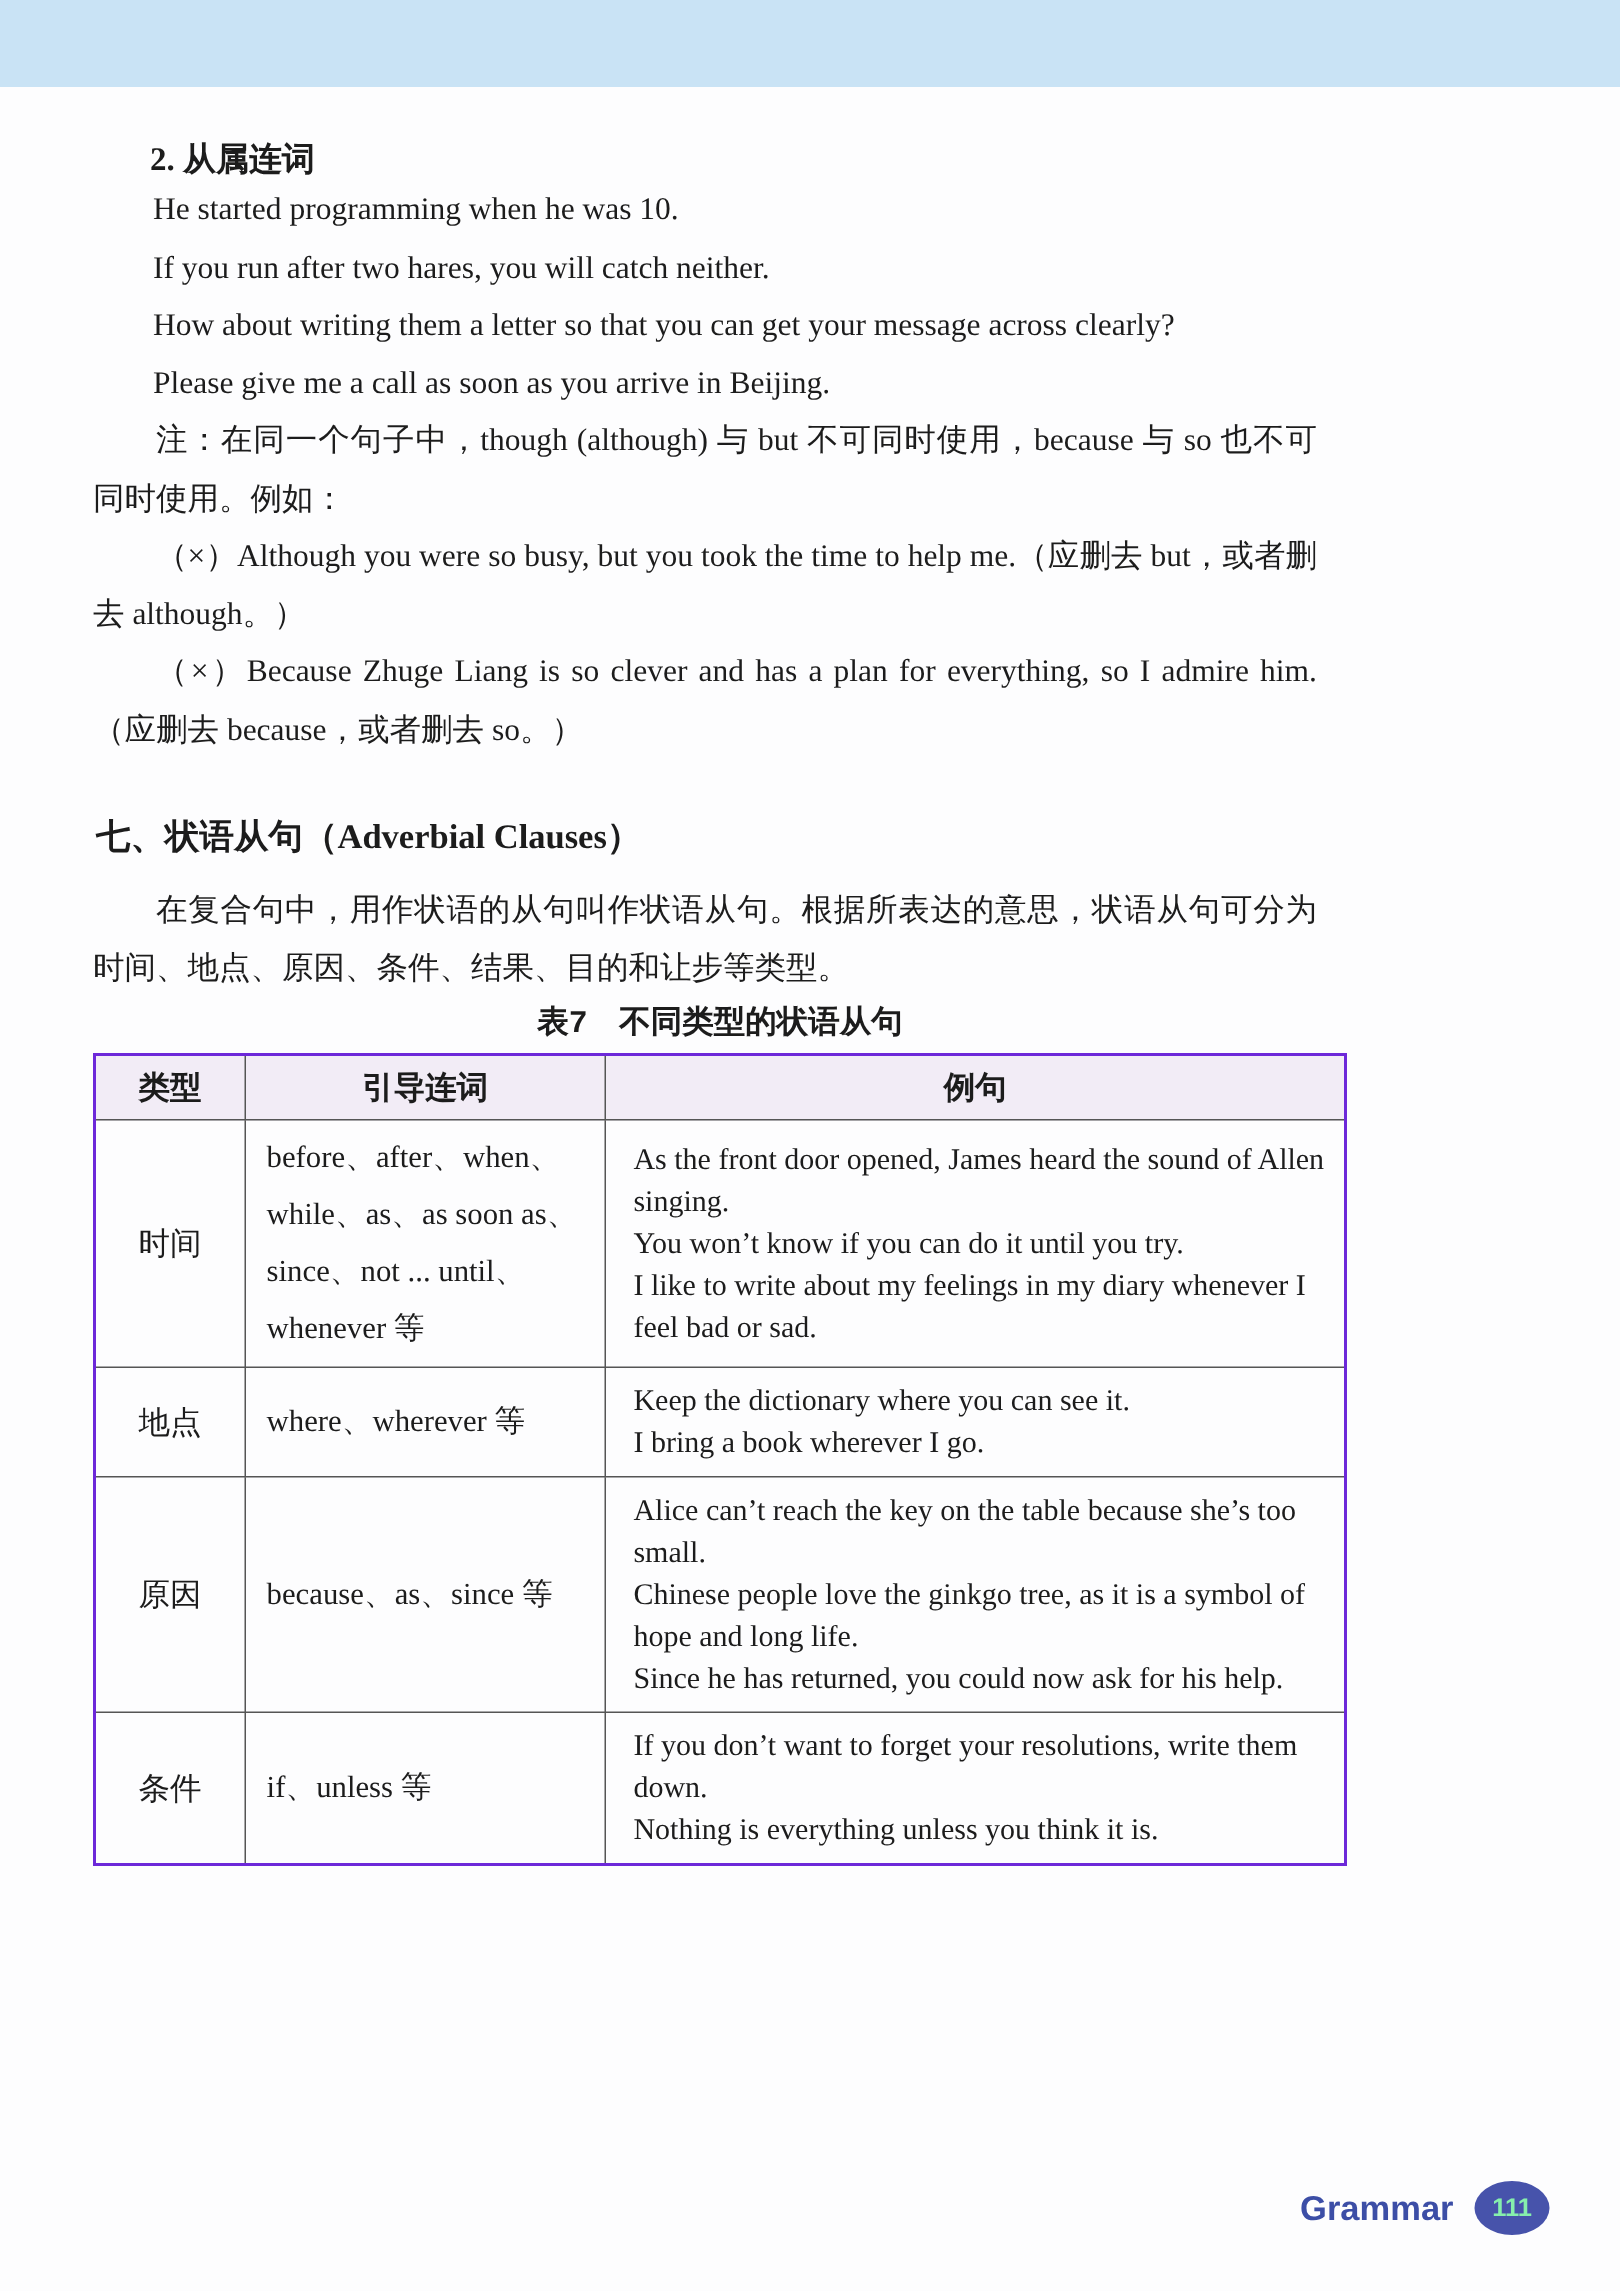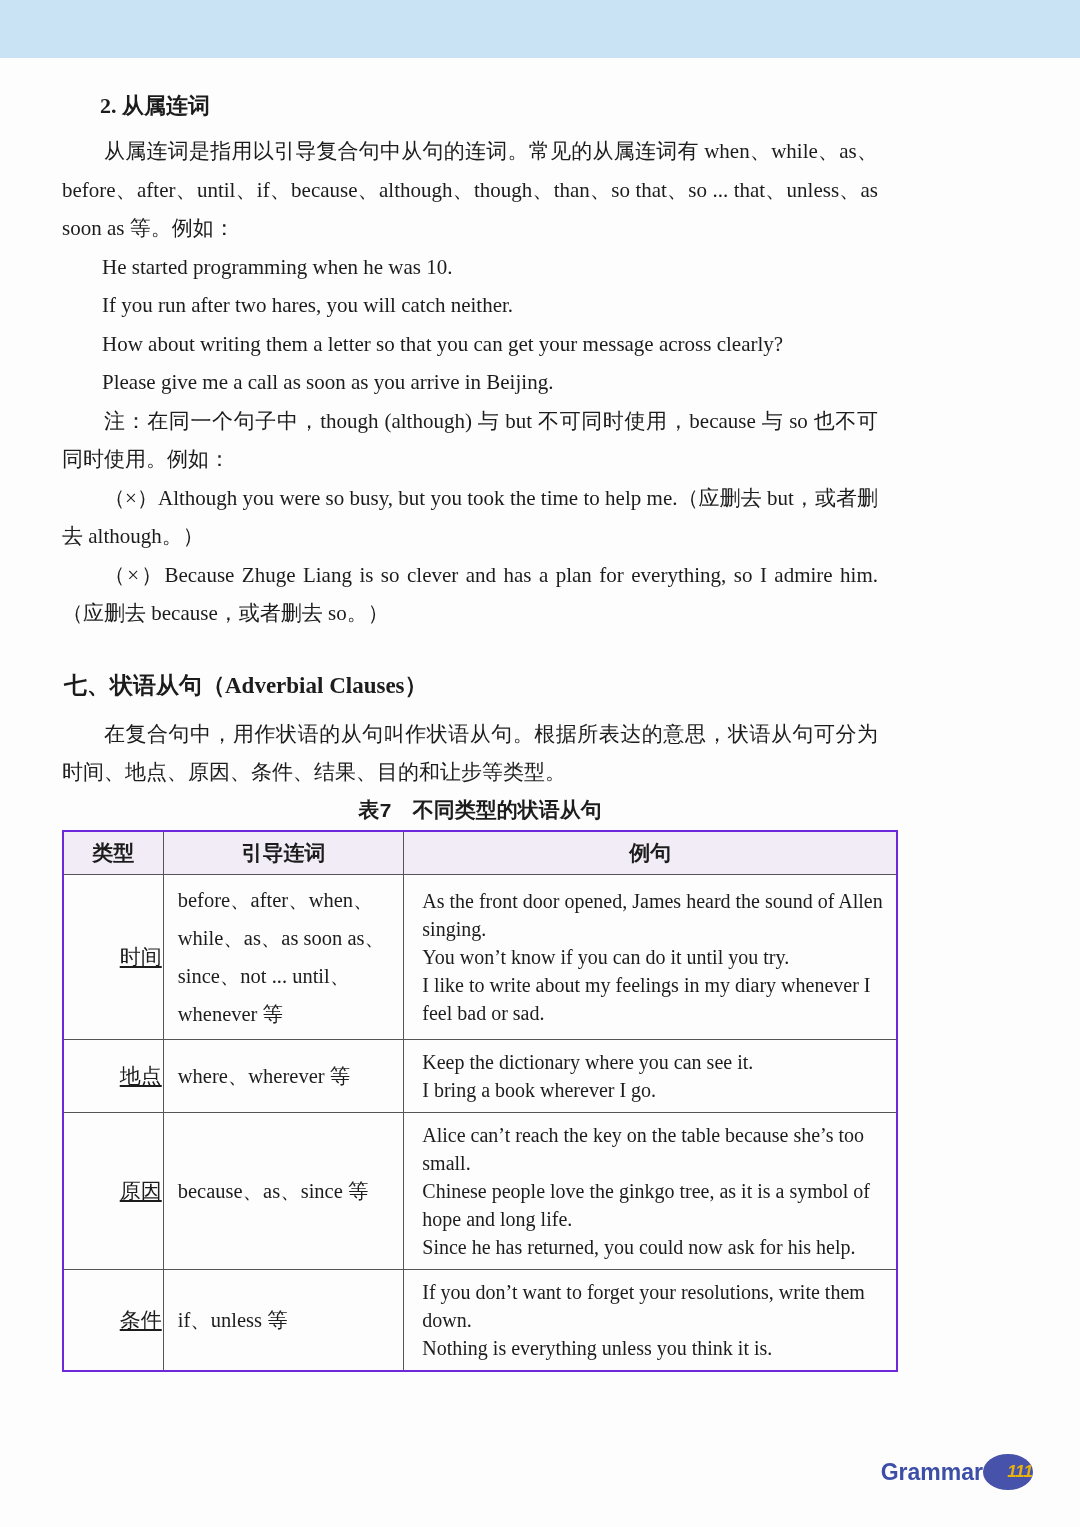--- a/index.html
+++ b/index.html
@@ -77,73 +77,71 @@
     text-align: center;
   }
   .clause-table td {
     border: 1.5px solid #555555;
     vertical-align: middle;
   }
   .col-type { width: 100px; }
   .col-conj { width: 240px; }
   .col-ex   { width: 492px; }
   td.c-type {
-    text-align: right;
-    font-size: 21px;
-    text-decoration: underline;
+    text-align: center;
+    font-size: 21px;
   }
   td.c-conj {
     font-size: 20.5px;
     line-height: 38px;
     padding: 6px 10px 6px 14px;
   }
   td.c-ex {
     font-size: 20px;
     padding: 8px 12px 8px 18px;
     margin-top: 12px;
   }
   td.c-ex .sent { line-height: 28px; }
   .footer {
     position: absolute;
     right: 47px;
     bottom: 37px;
     display: flex;
     align-items: center;
+    gap: 14px;
     font-family: "Liberation Sans", "DejaVu Sans", sans-serif;
   }
   .footer-label {
     color: var(--accent-indigo, #3c4ea6);
     font-weight: bold;
     font-size: 23px;
   }
   .page-badge {
     display: inline-block;
     background: var(--badge-bg, #4753ab);
-    color: #eab308;
+    color: #86efac;
     width: 50px;
     height: 36px;
     line-height: 36px;
     border-radius: 50%;
-    text-align: right;
+    text-align: center;
     font-size: 17px;
     font-weight: bold;
-    font-style: italic;
   }
 </style>
 </head>
 <body>
 
 <div class="page">
   <div class="top-band"></div>
 
   <div class="content">
 
     <h2 class="h-sub">2. 从属连词</h2>
 
-    <p class="para indent mt">从属连词是指用以引导复合句中从句的连词。常见的从属连词有 when、while、as、before、after、until、if、because、although、though、than、so that、so ... that、unless、as soon as 等。例如：</p>
 
     <div class="examples">
       <div class="ex-line">He started programming when he was 10.</div>
       <div class="ex-line">If you run after two hares, you will catch neither.</div>
       <div class="ex-line">How about writing them a letter so that you can get your message across clearly?</div>
       <div class="ex-line">Please give me a call as soon as you arrive in Beijing.</div>
     </div>
 
     <p class="para indent">注：在同一个句子中，though (although) 与 but 不可同时使用，because 与 so 也不可同时使用。例如：</p>
 

